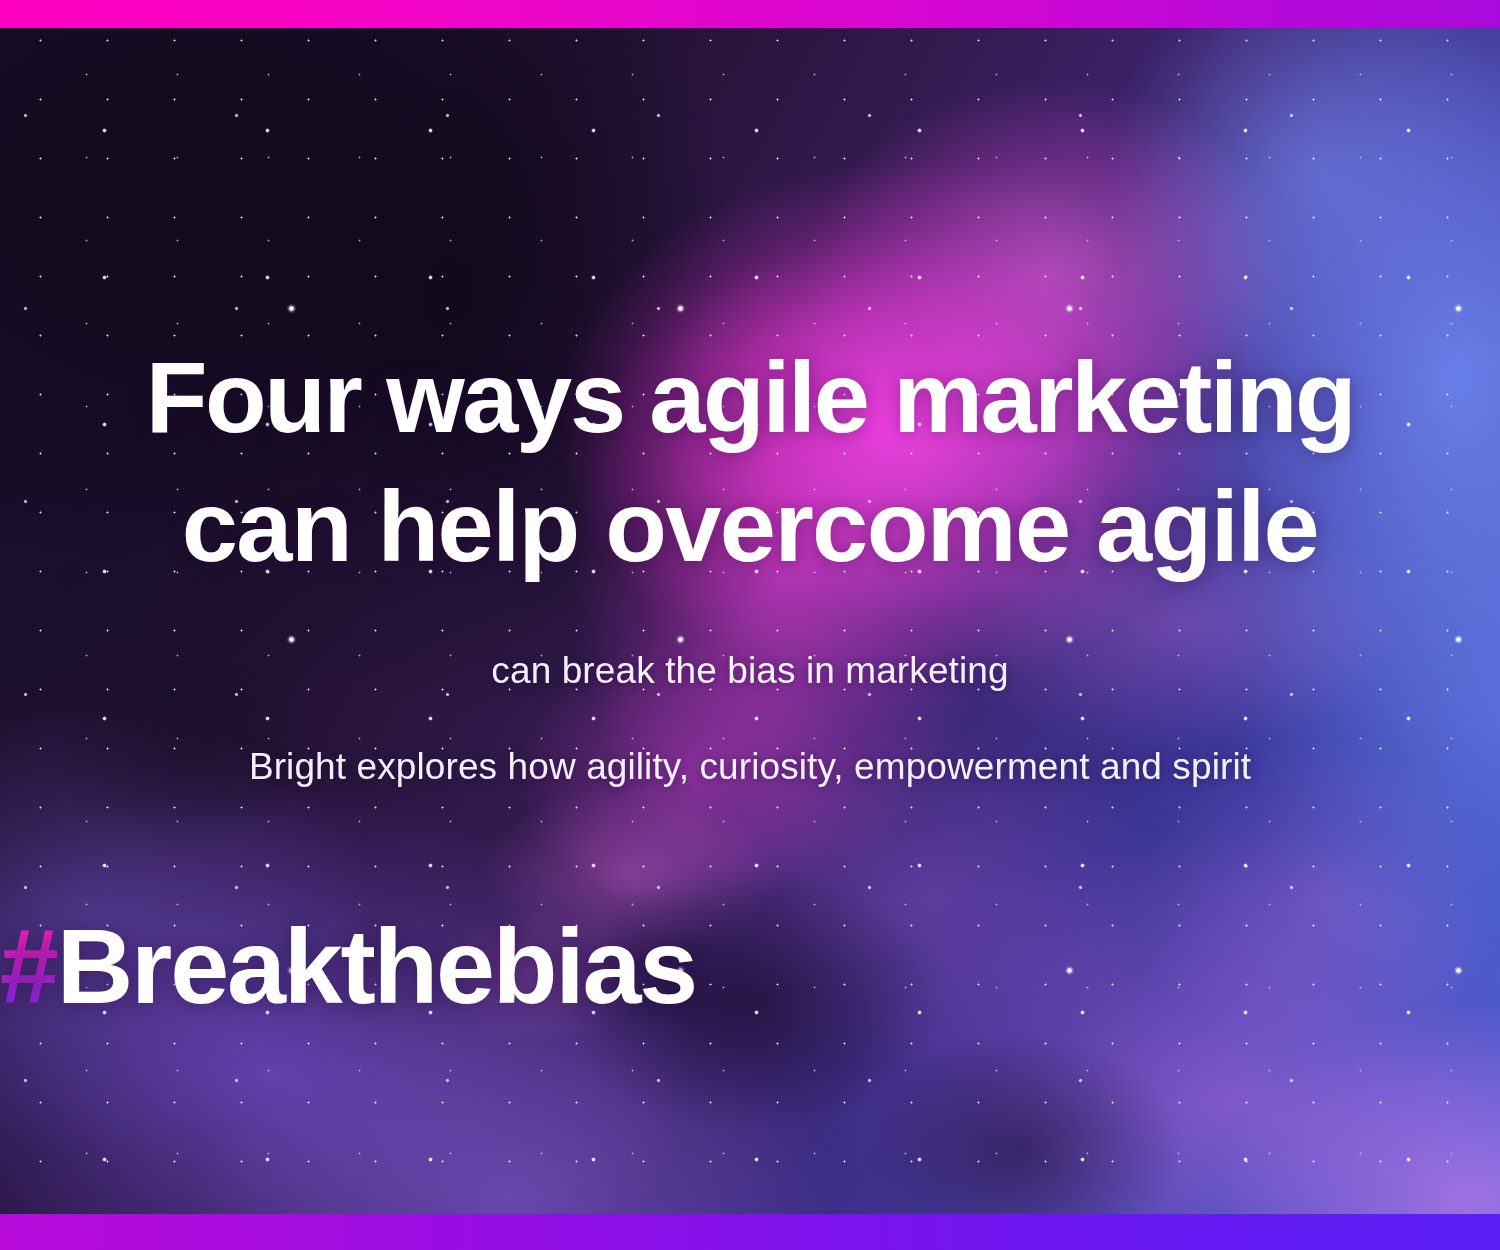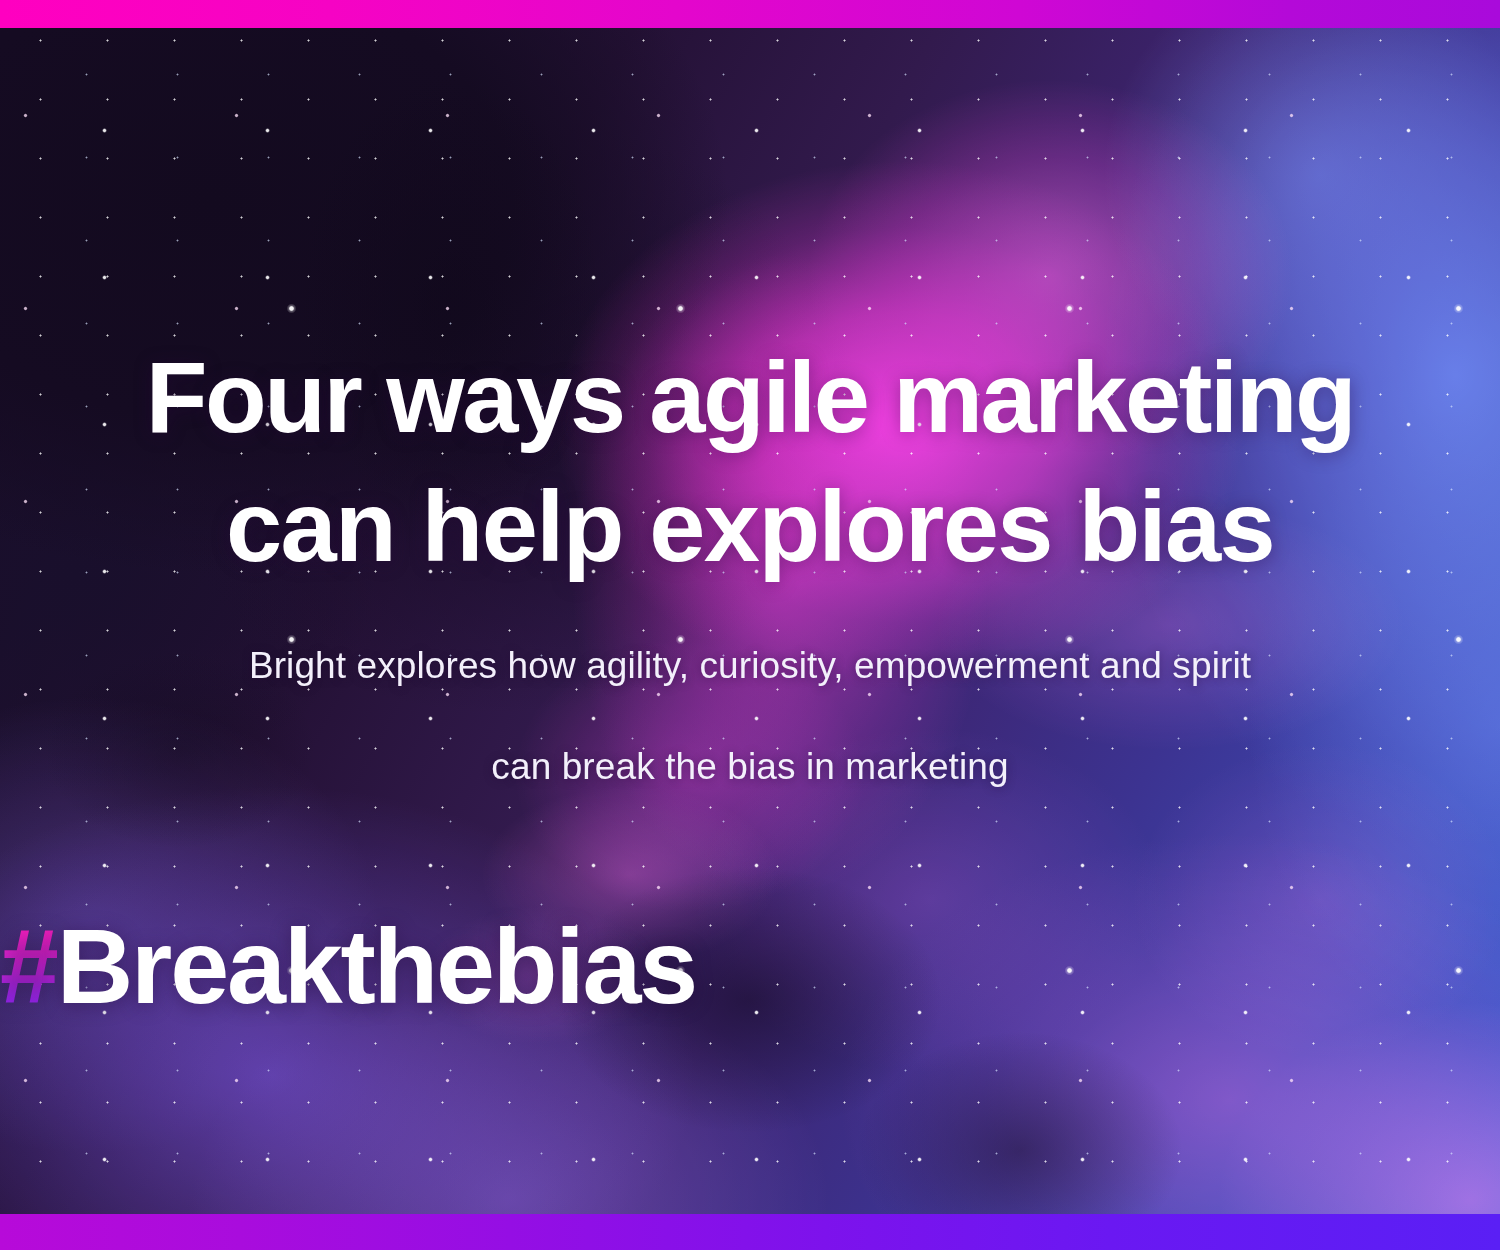--- a/index.html
+++ b/index.html
@@ -211,25 +211,25 @@
   <div class="bg-layer bg-stars-md"></div>
   <div class="bg-layer bg-stars-lg"></div>
 
   <div class="frame-top"></div>
   <div class="frame-bottom"></div>
 
   <div class="content">
 
     <h1 class="headline">
       <span class="hl-line hl-line-1">Four ways agile marketing</span>
-      <span class="hl-line hl-line-2">can help explores bias</span>
+      <span class="hl-line hl-line-2">can help overcome agile</span>
     </h1>
 
+    <p class="subtitle sub-line-2">can break the bias in marketing</p>
+
     <p class="subtitle sub-line-1">Bright explores how agility, curiosity, empowerment and spirit</p>
-
-    <p class="subtitle sub-line-2">can break the bias in marketing</p>
 
     <div class="hashtag">
       <span class="hash-mark">#</span><span class="hash-word">Breakthebias</span>
     </div>
 
   </div>
 </div>
 
 </body></html>

